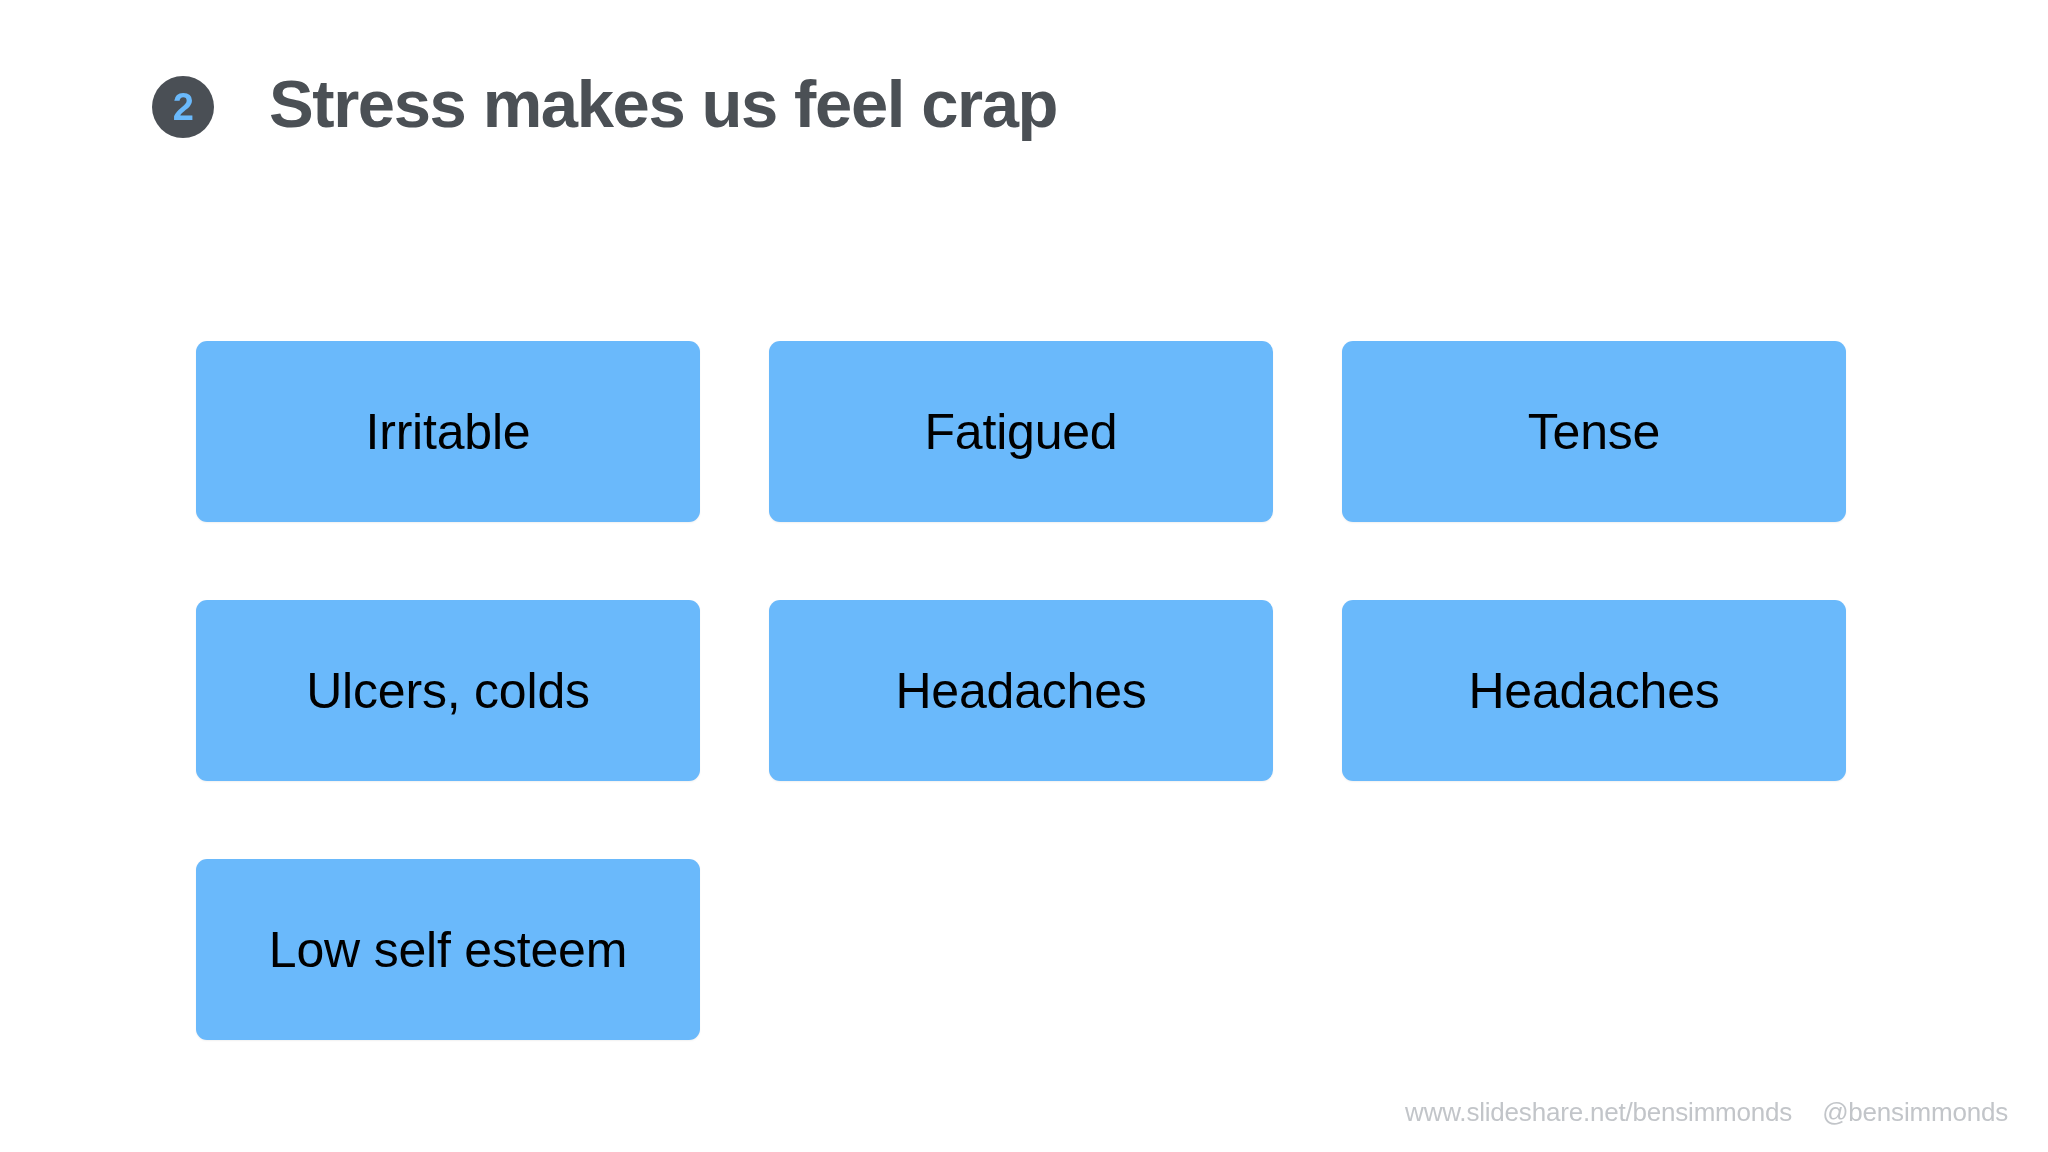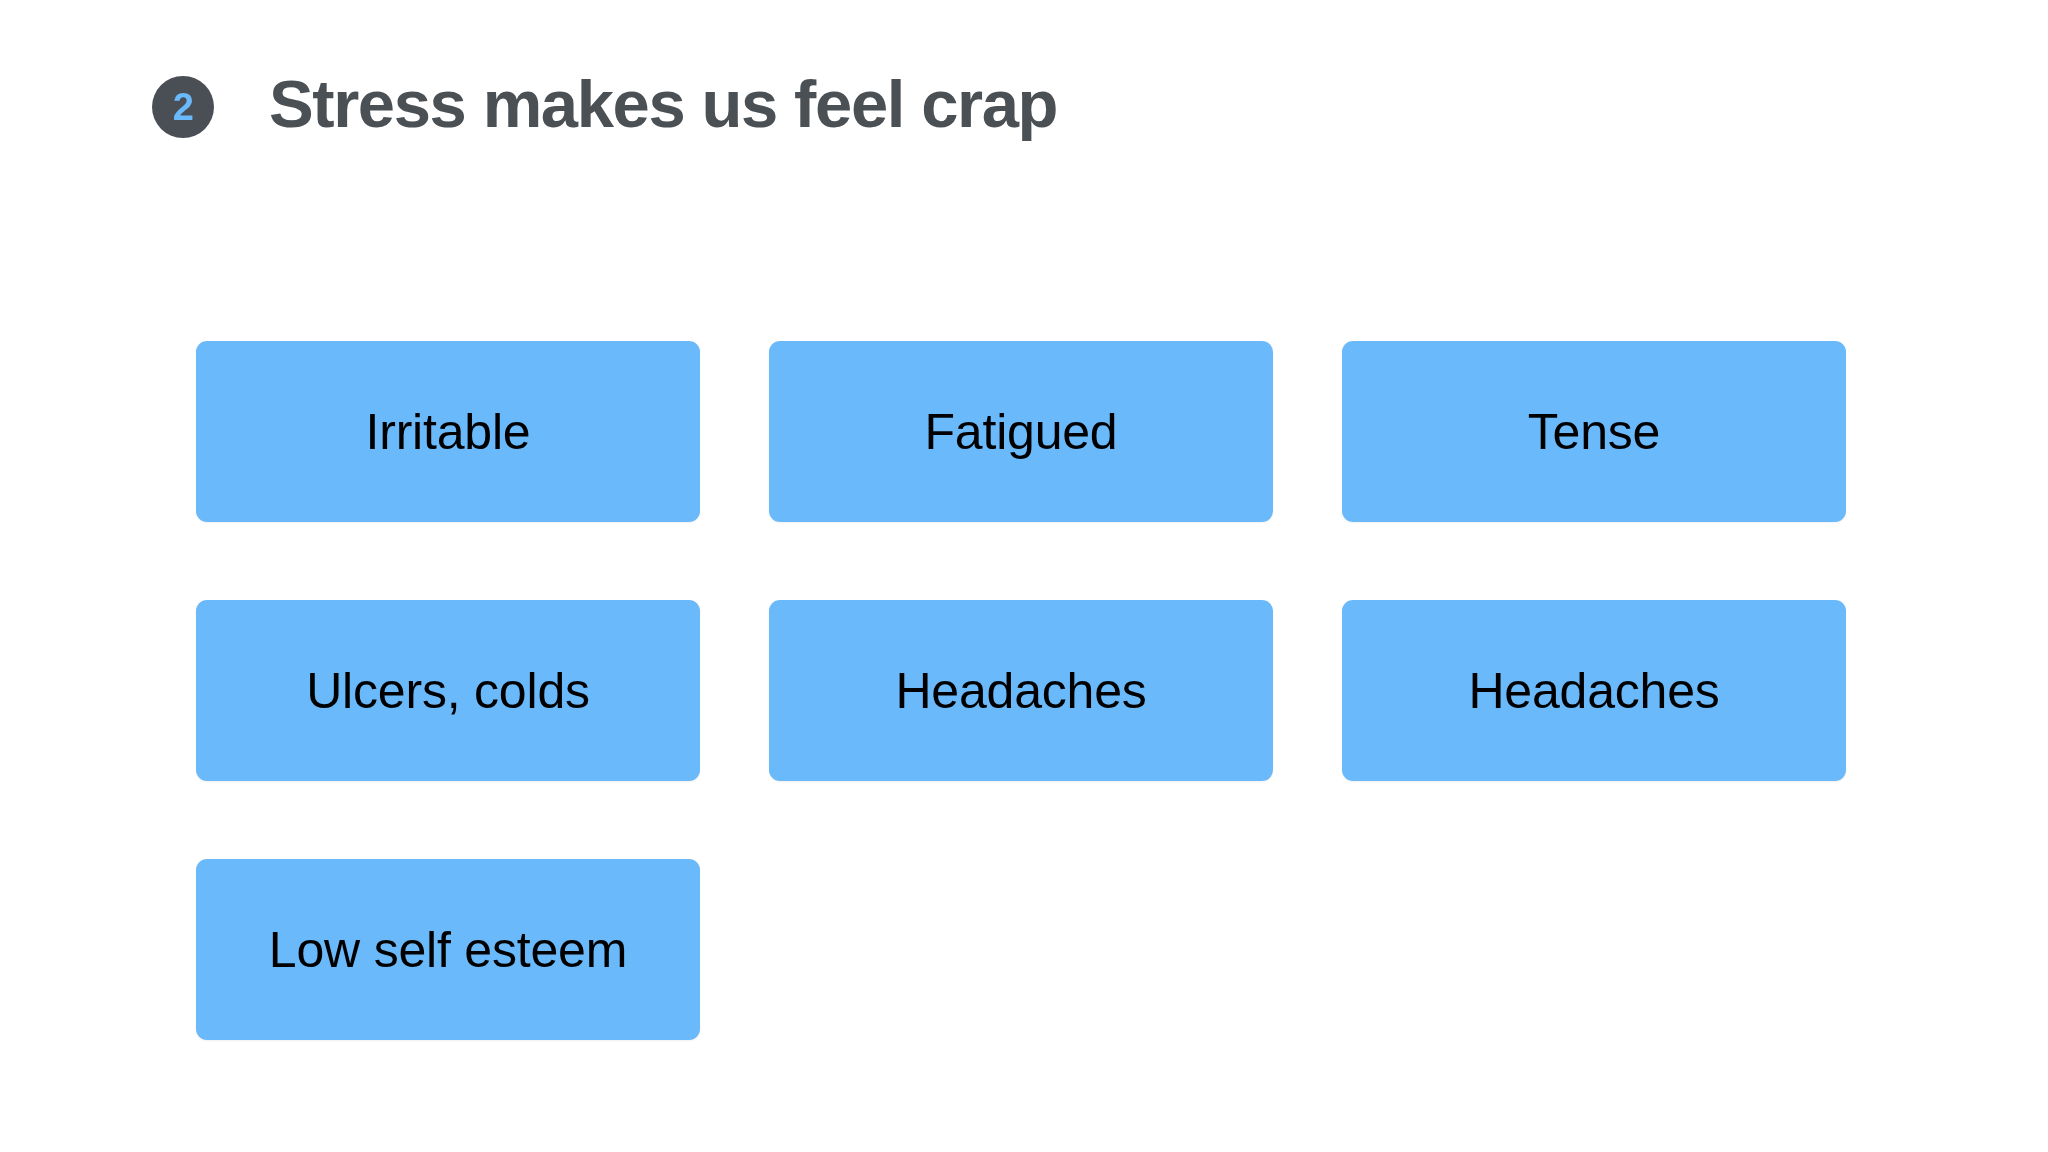--- a/index.html
+++ b/index.html
@@ -137,14 +137,18 @@
       <span class="symptom-card-label">Headaches</span>
     </div>
     <div class="symptom-card">
       <span class="symptom-card-label">Headaches</span>
     </div>
     <div class="symptom-card">
       <span class="symptom-card-label">Low self esteem</span>
     </div>
   </div>
 
+  <div class="slide-footer">
+    <span class="footer-url">www.slideshare.net/bensimmonds</span>
+    <span class="footer-handle">@bensimmonds</span>
+  </div>
 
 </div>
 
 </body></html>

